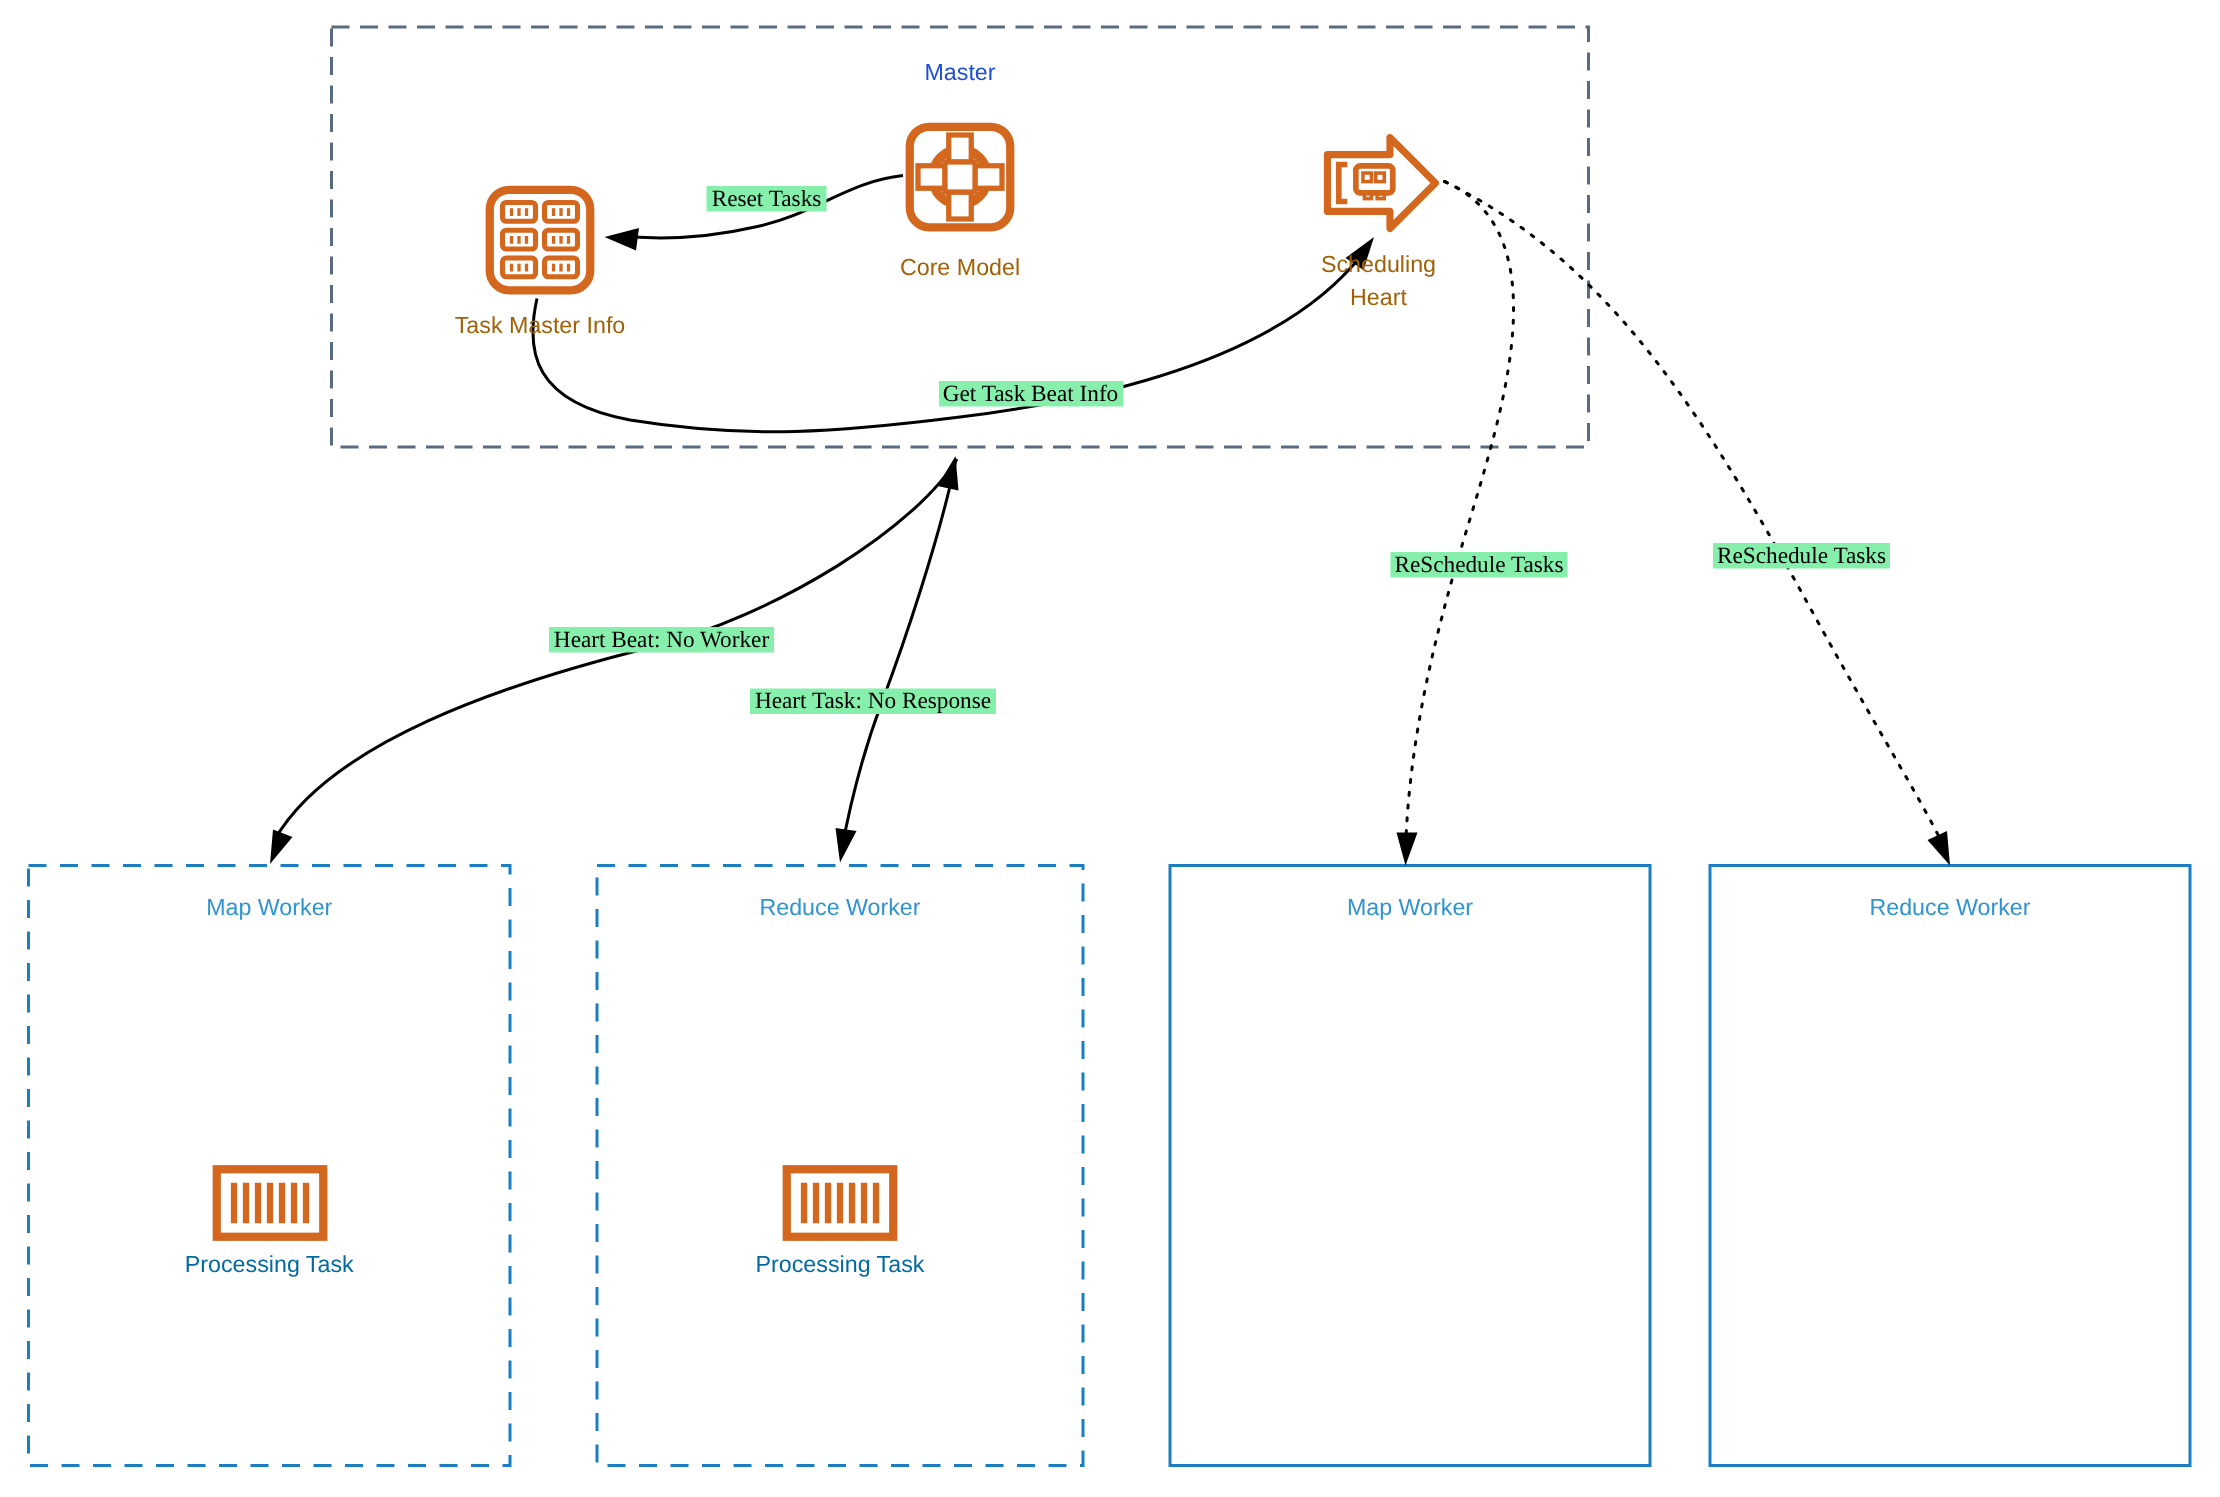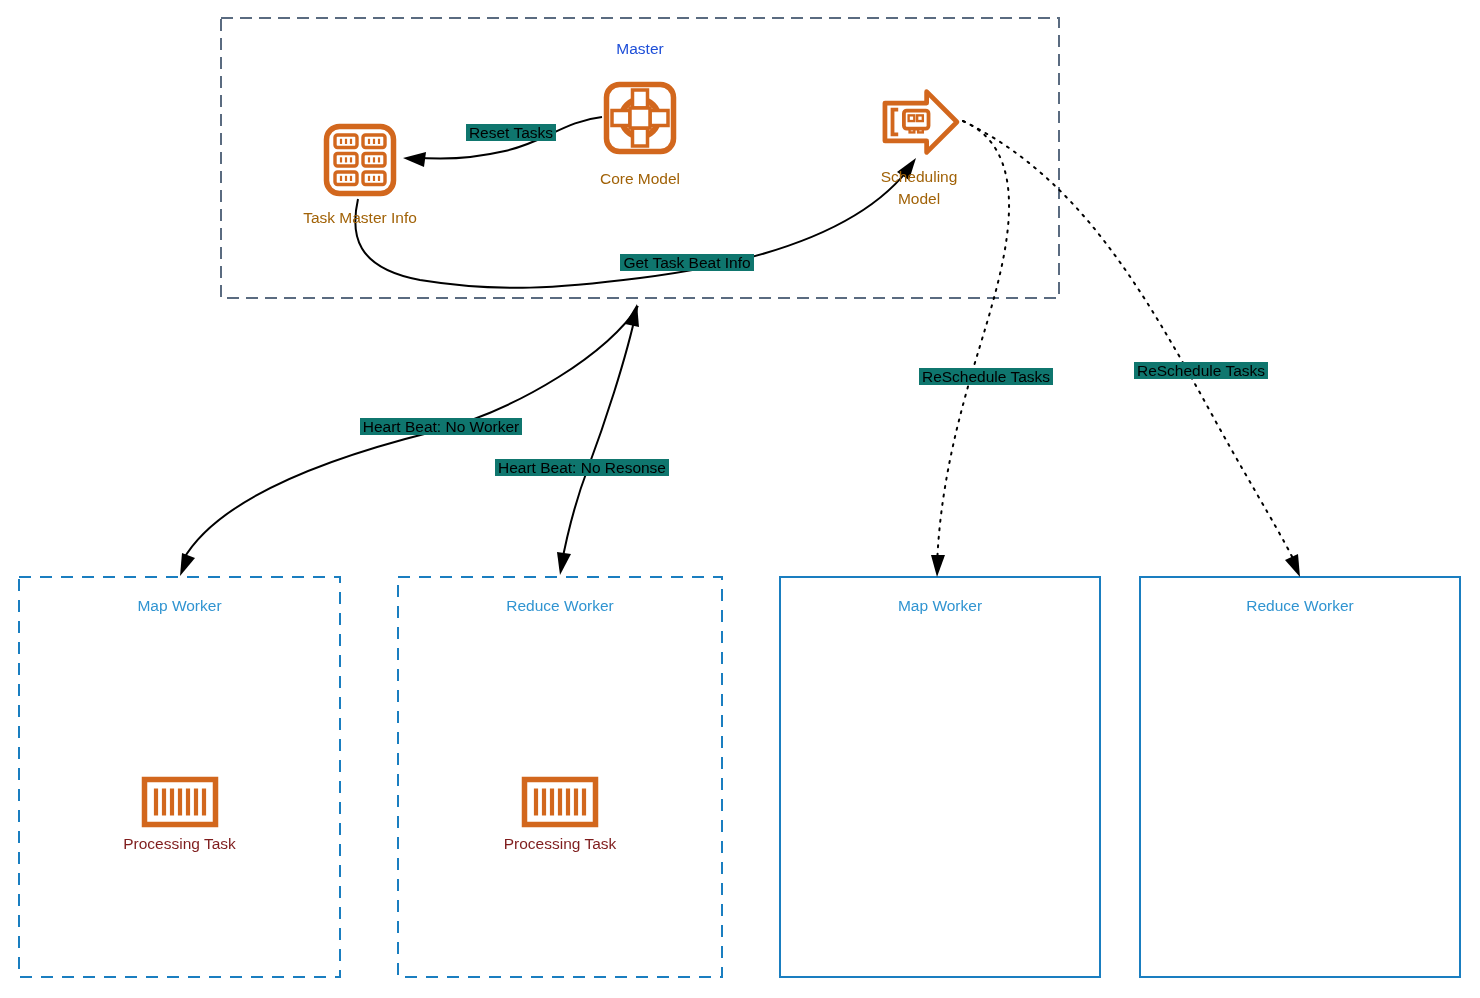--- a/index.html
+++ b/index.html
@@ -11,25 +11,25 @@
   .master{position:absolute;left:221px;top:18px;width:838px;height:280px;}
   .master-title{position:absolute;left:0;top:22px;width:100%;text-align:center;
                 color:#1d4ed8;font-size:15.5px;}
   .node{position:absolute;}
   .node-label{position:absolute;text-align:center;color:#a16207;font-size:15.5px;line-height:22px;}
 
   .worker{position:absolute;top:577px;height:400px;}
   .worker-title{padding-top:20px;text-align:center;color:#3094D1;font-size:15.5px;}
   .task-icon-wrap{position:absolute;left:50%;top:199px;transform:translateX(-50%);}
   .task-label{position:absolute;left:0;top:258px;width:100%;text-align:center;
-              color:#7f1d1d;font-size:15.5px;}
+              color:#0369a1;font-size:15.5px;}
 
   
   .edge-label{position:absolute;text-align:center;font-size:15.5px;color:#000;}
-  .edge-label span{background:#0f766e;padding:0 3px;}
+  .edge-label span{background:#86efac;padding:0 3px;font-family:Liberation Serif, serif;}
 
   
   .ost{stroke:#D2671D;fill:none;}
   .osw{stroke:#D2671D;fill:#ffffff;}
 
   
   .conn{stroke:#000000;stroke-width:2;fill:none;}
   .conn-dotted{stroke:#000000;stroke-width:2;fill:none;
                stroke-dasharray:2 6.5;stroke-linecap:round;}
   .head{fill:#000000;stroke:none;}
@@ -108,21 +108,21 @@
       <svg width="84" height="72" viewBox="0 0 88 76">
         <path d="M7,18 H51 V6 L83,38 L51,70 V58 H7 Z" class="osw" stroke-width="5" stroke-linejoin="round"></path>
         <path d="M21,25 H15 V51 H21" class="ost" stroke-width="4"></path>
         <rect x="27" y="26" width="26" height="19" rx="3" class="ost" stroke-width="4"></rect>
         <rect x="32" y="31" width="6" height="6" class="ost" stroke-width="2.5"></rect>
         <rect x="41" y="31" width="6" height="6" class="ost" stroke-width="2.5"></rect>
         <rect x="33" y="45" width="5" height="4" class="ost" stroke-width="2.5"></rect>
         <rect x="42" y="45" width="5" height="4" class="ost" stroke-width="2.5"></rect>
       </svg>
     </div>
-    <div class="node-label" style="left:648px;top:148px;width:100px">Scheduling Model</div>
+    <div class="node-label" style="left:648px;top:148px;width:100px">Scheduling Heart</div>
   </div>
 
   <div class="worker" style="left:19px;width:321px">
     <div class="worker-title">Map Worker</div>
     <div class="task-icon-wrap">
       <svg width="78" height="52" viewBox="0 0 78 52">
         <rect x="3.5" y="3.5" width="71" height="45" class="osw" stroke-width="5.5"></rect>
         <g class="ost" stroke-width="4.2">
           <line x1="15" y1="12.5" x2="15" y2="39.5"></line>
             <line x1="23" y1="12.5" x2="23" y2="39.5"></line>
@@ -170,21 +170,21 @@
 
   <div class="edge-label" style="left:607px;top:254px;width:160px">
     <span>Get Task Beat Info</span>
   </div>
 
   <div class="edge-label" style="left:341px;top:418px;width:200px">
     <span>Heart Beat: No Worker</span>
   </div>
 
   <div class="edge-label" style="left:482px;top:459px;width:200px">
-    <span>Heart Beat: No Resonse</span>
+    <span>Heart Task: No Response</span>
   </div>
 
   <div class="edge-label" style="left:906px;top:368px;width:160px">
     <span>ReSchedule Tasks</span>
   </div>
 
   <div class="edge-label" style="left:1121px;top:362px;width:160px">
     <span>ReSchedule Tasks</span>
   </div>
 

